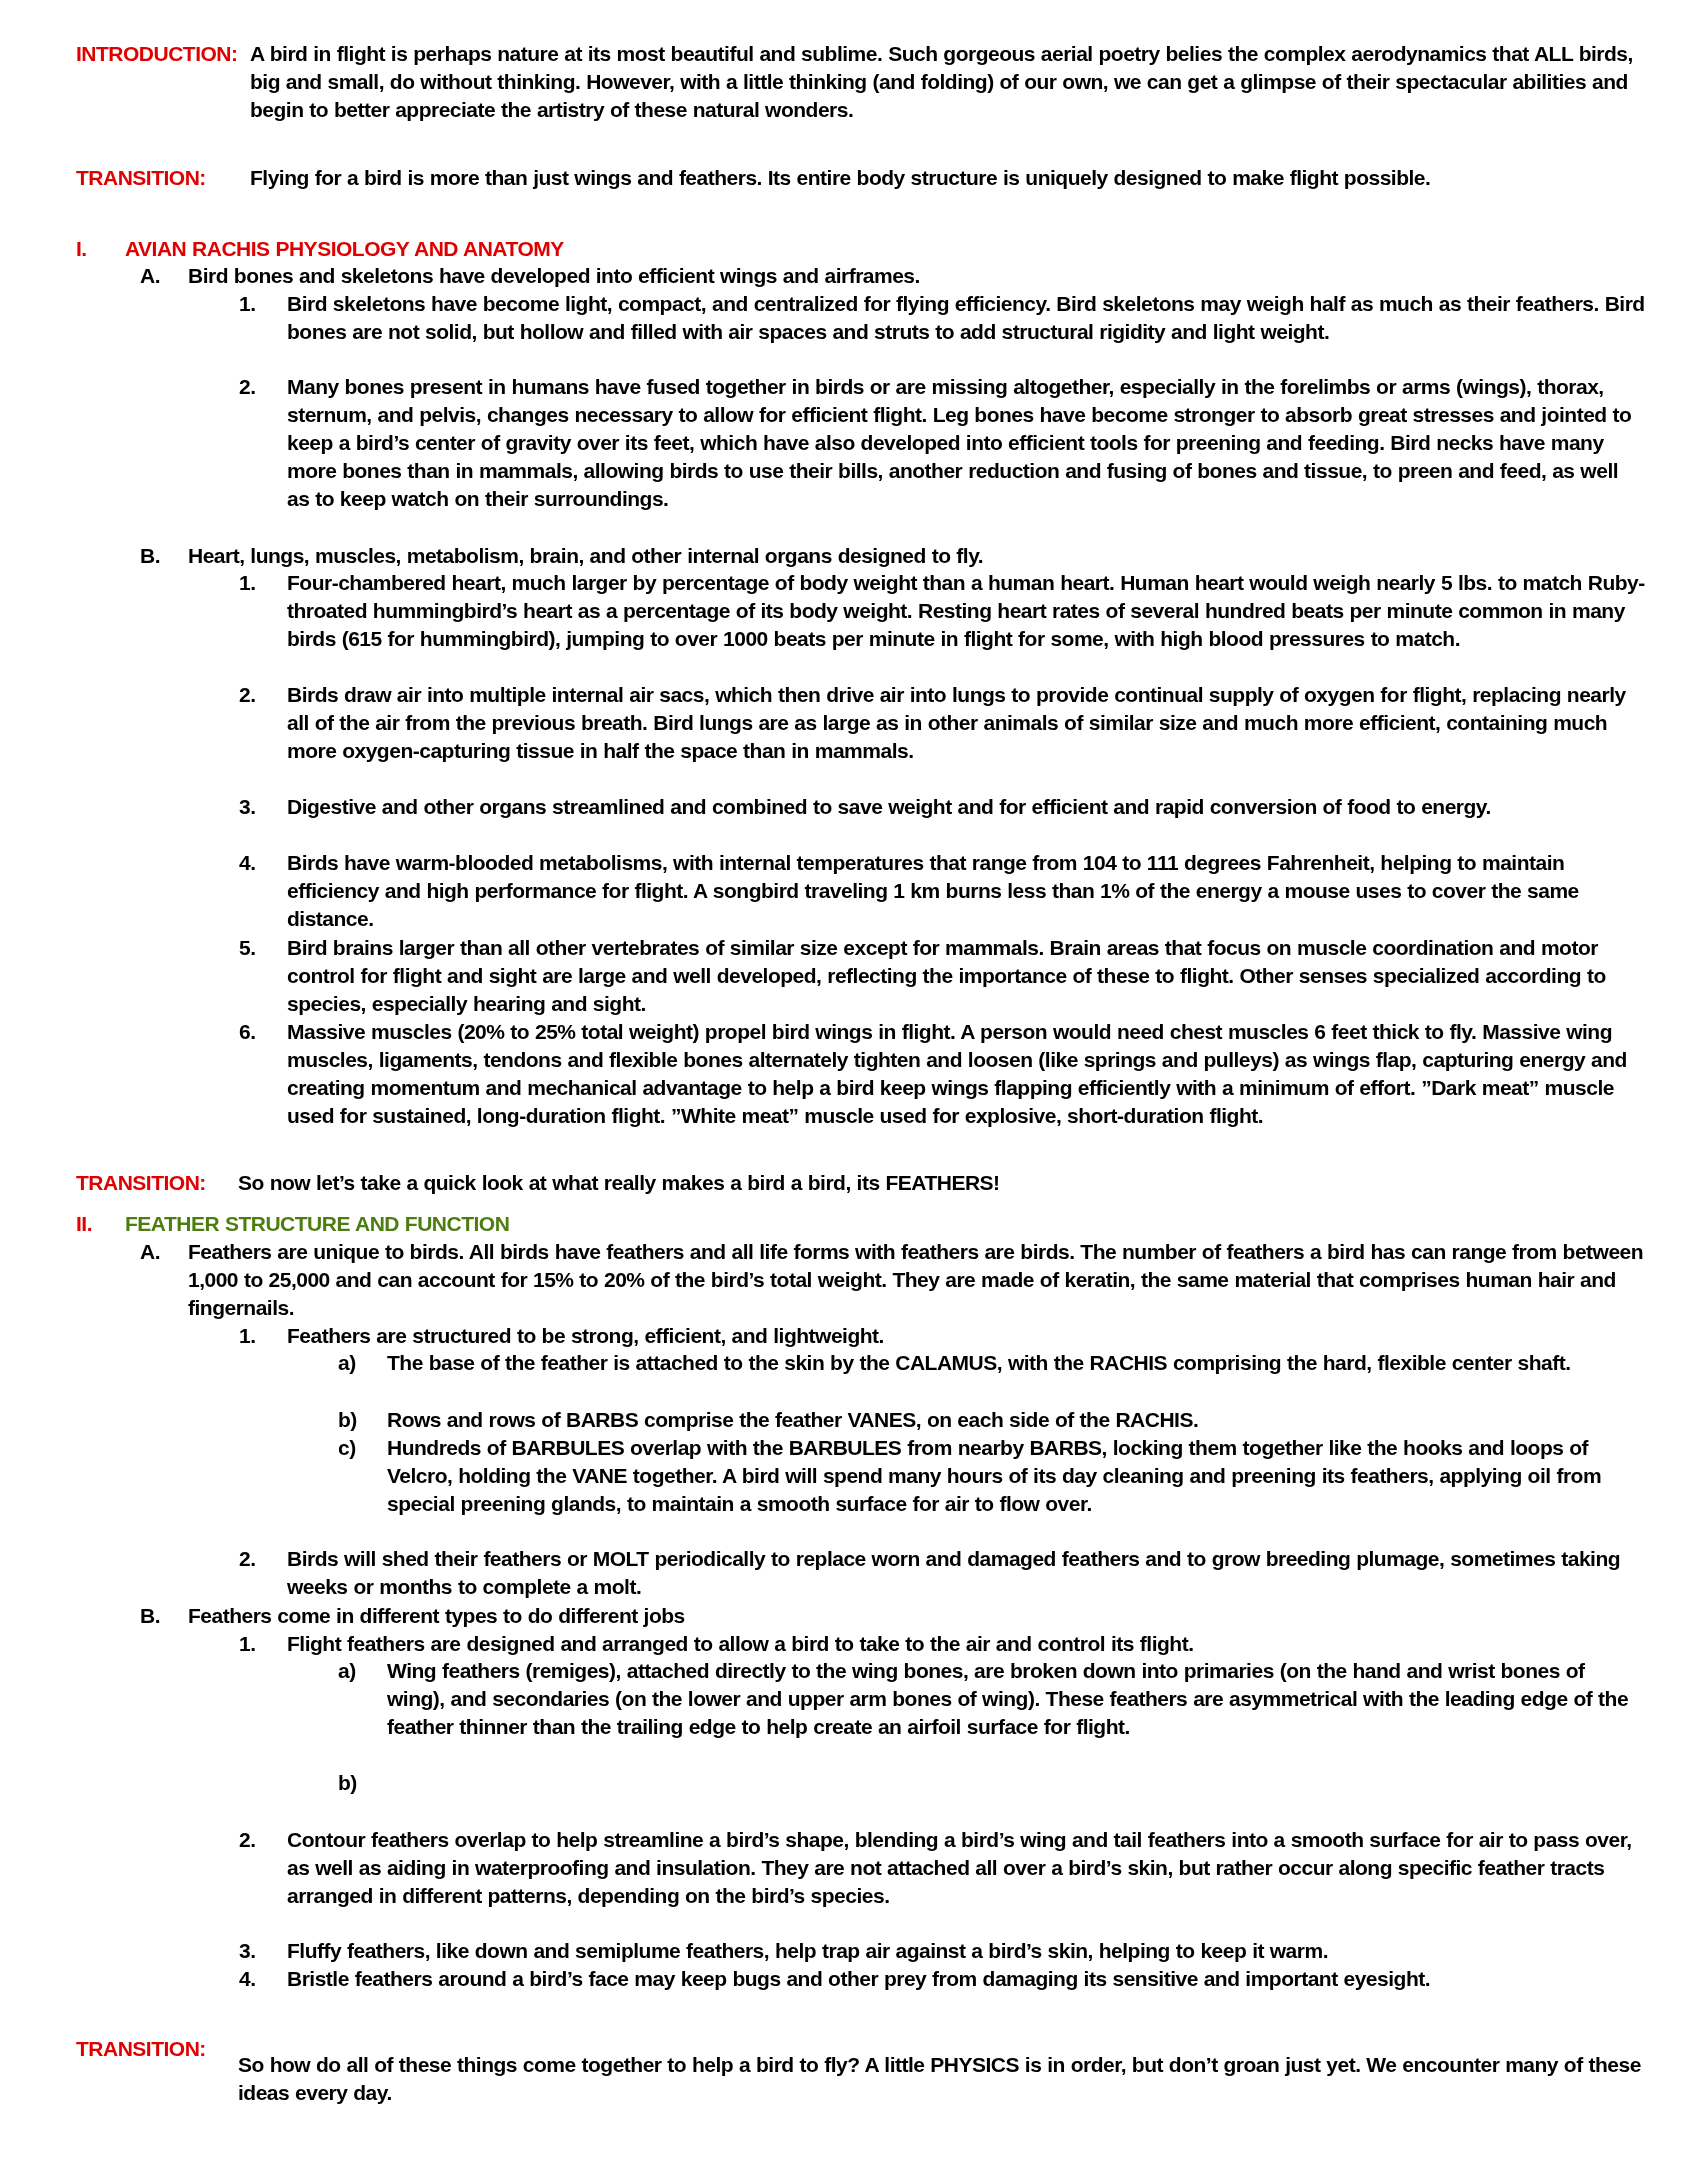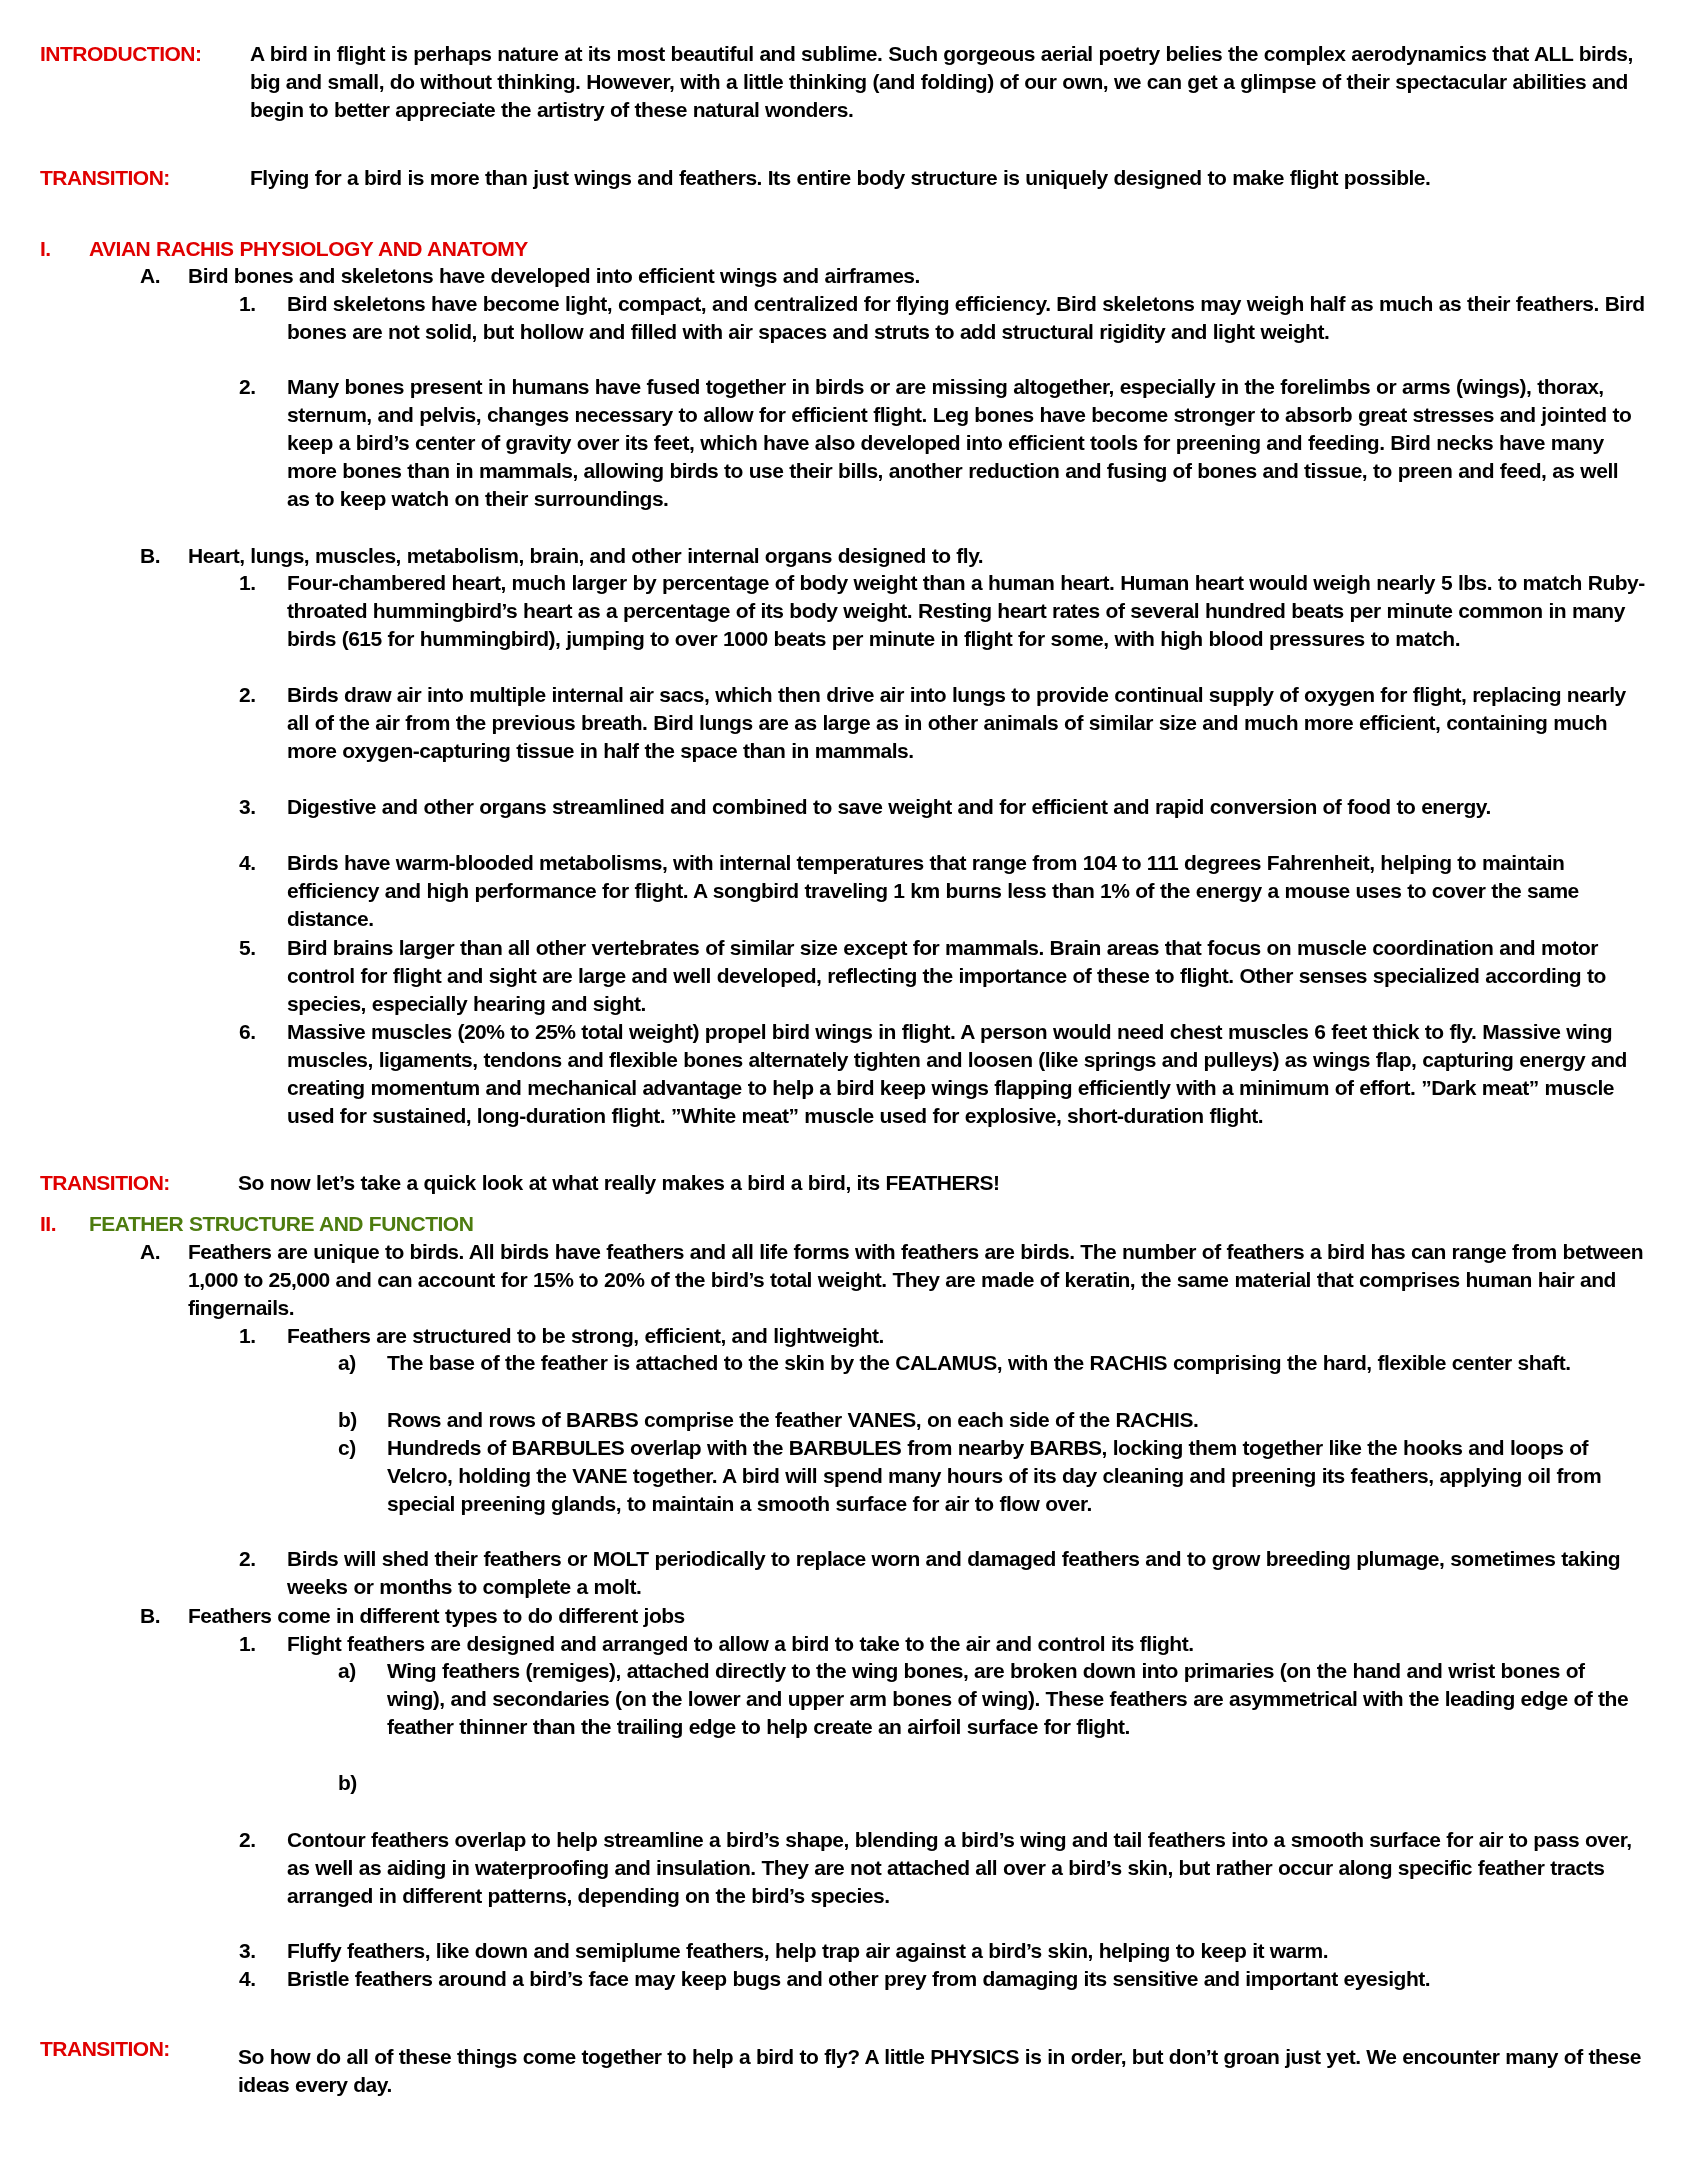--- a/index.html
+++ b/index.html
@@ -4,21 +4,21 @@
 <style>
   html, body { margin: 0; padding: 0; background: #ffffff; }
   body {
     width: 1683px; height: 2178px; position: relative; overflow: hidden;
     font-family: "Liberation Sans", sans-serif;
     font-weight: bold;
     color: #000;
   }
   .page { position: absolute; left: 0; top: 0; width: 1683px; height: 2178px; }
   .text { font-size: 21px; line-height: 28px; letter-spacing: -0.5px; word-spacing: 0.5px; }
-  .red { color: #e00000; }
+  .red { color: #e00000; margin-left: 36px; }
 
   .block { position: absolute; }
 
   
   .lbl { position: absolute; left: 40px; white-space: nowrap; }
   .lbl-body { position: absolute; right: 38px; }
   .justify { text-align: justify; text-align-last: left; }
 
   
   .sec-num { position: absolute; left: 40px; }
@@ -173,17 +173,17 @@
     <div class="tx">Fluffy feathers, like down and semiplume feathers, help trap air against a bird’s skin, helping to keep it warm.</div>
   </div>
 
   <div class="block l2" style="left:0; top:1965px; width:1683px; height:56px;">
     <span class="mk">4.</span>
     <div class="tx">Bristle feathers around a bird’s face may keep bugs and other prey from damaging its sensitive and important eyesight.</div>
   </div>
 
   <div class="block" style="left:0; top:2035px; width:1683px; height:56px;">
     <span class="lbl red" style="top: 0px; color: rgb(224, 0, 0);">TRANSITION:</span>
-    <div class="lbl-body" style="left:238px; top:8px;">So how do all of these things come together to help a bird to fly?  A little PHYSICS is in order, but don’t groan just yet.  We encounter many of these ideas every day.</div>
+    <div class="lbl-body" style="left:238px; top:16px;">So how do all of these things come together to help a bird to fly?  A little PHYSICS is in order, but don’t groan just yet.  We encounter many of these ideas every day.</div>
   </div>
 
 </div>
 
 
 </body></html>

